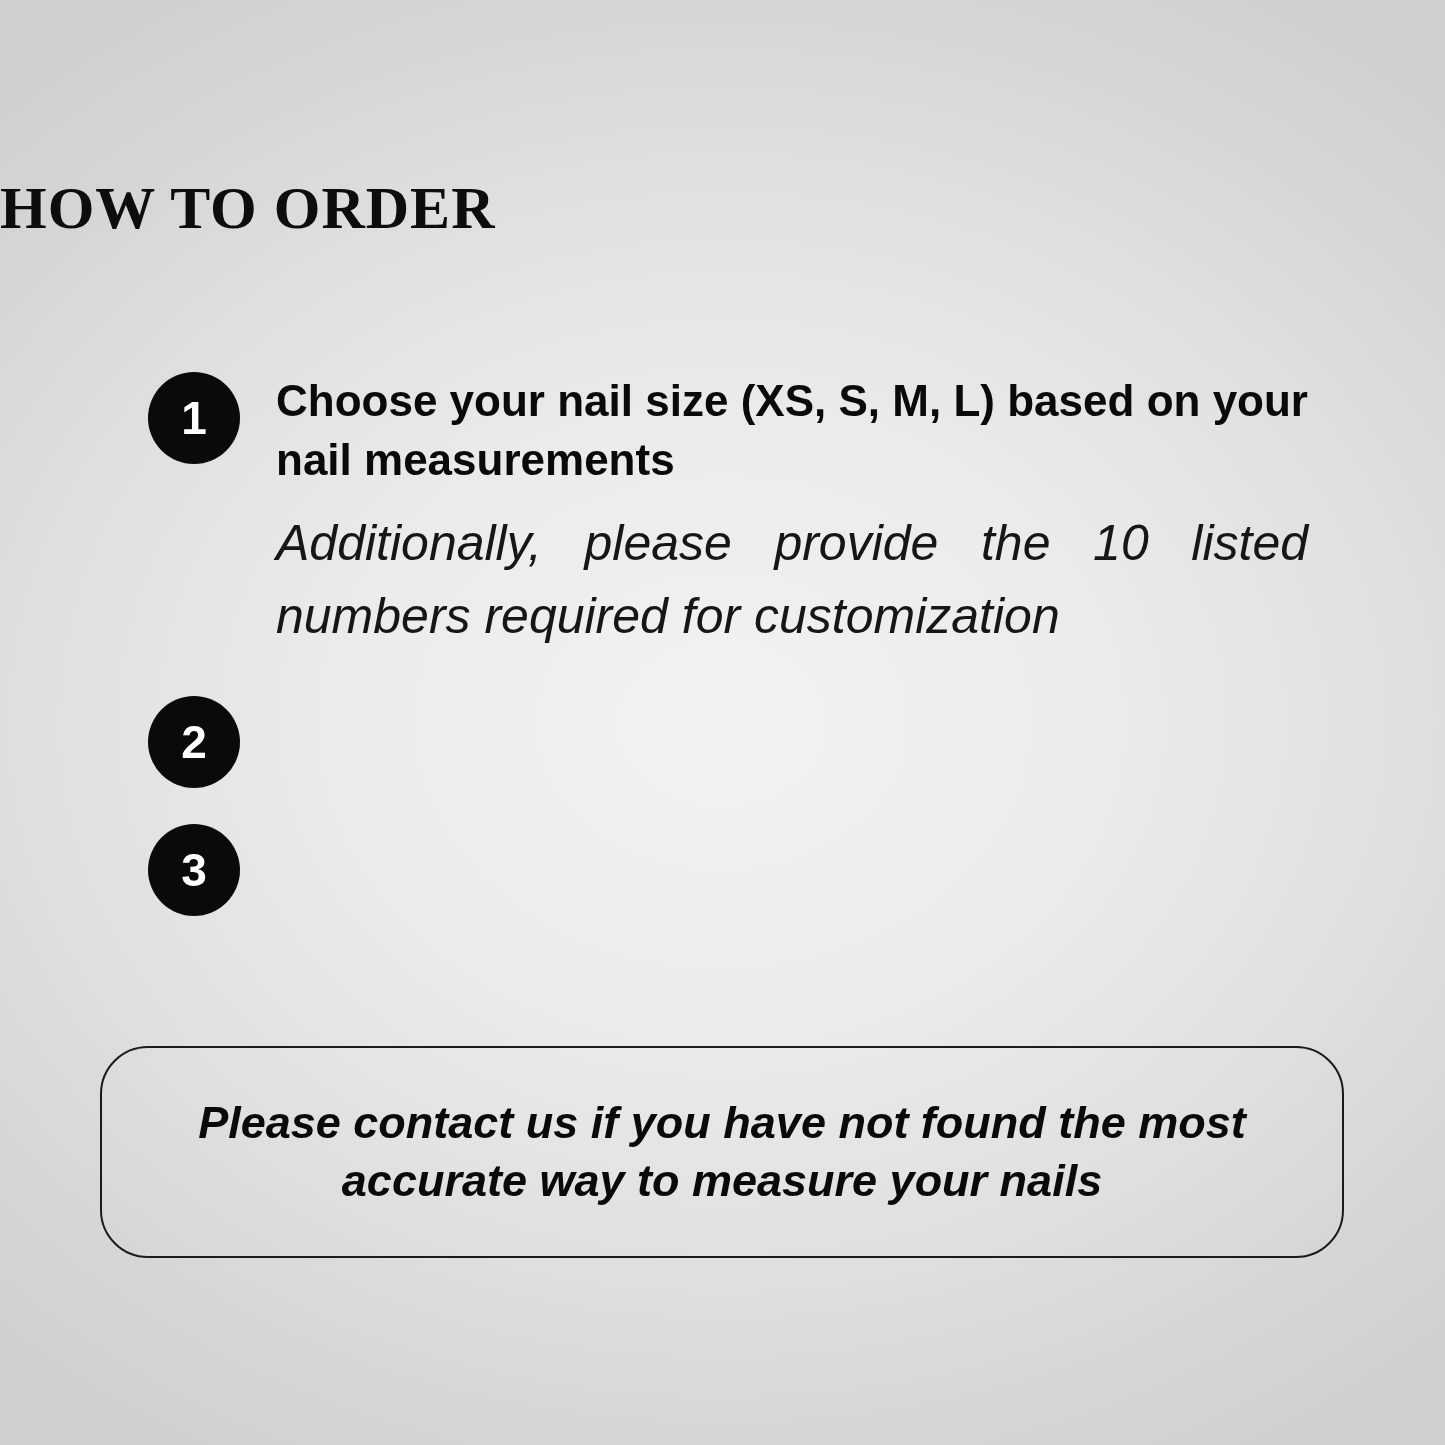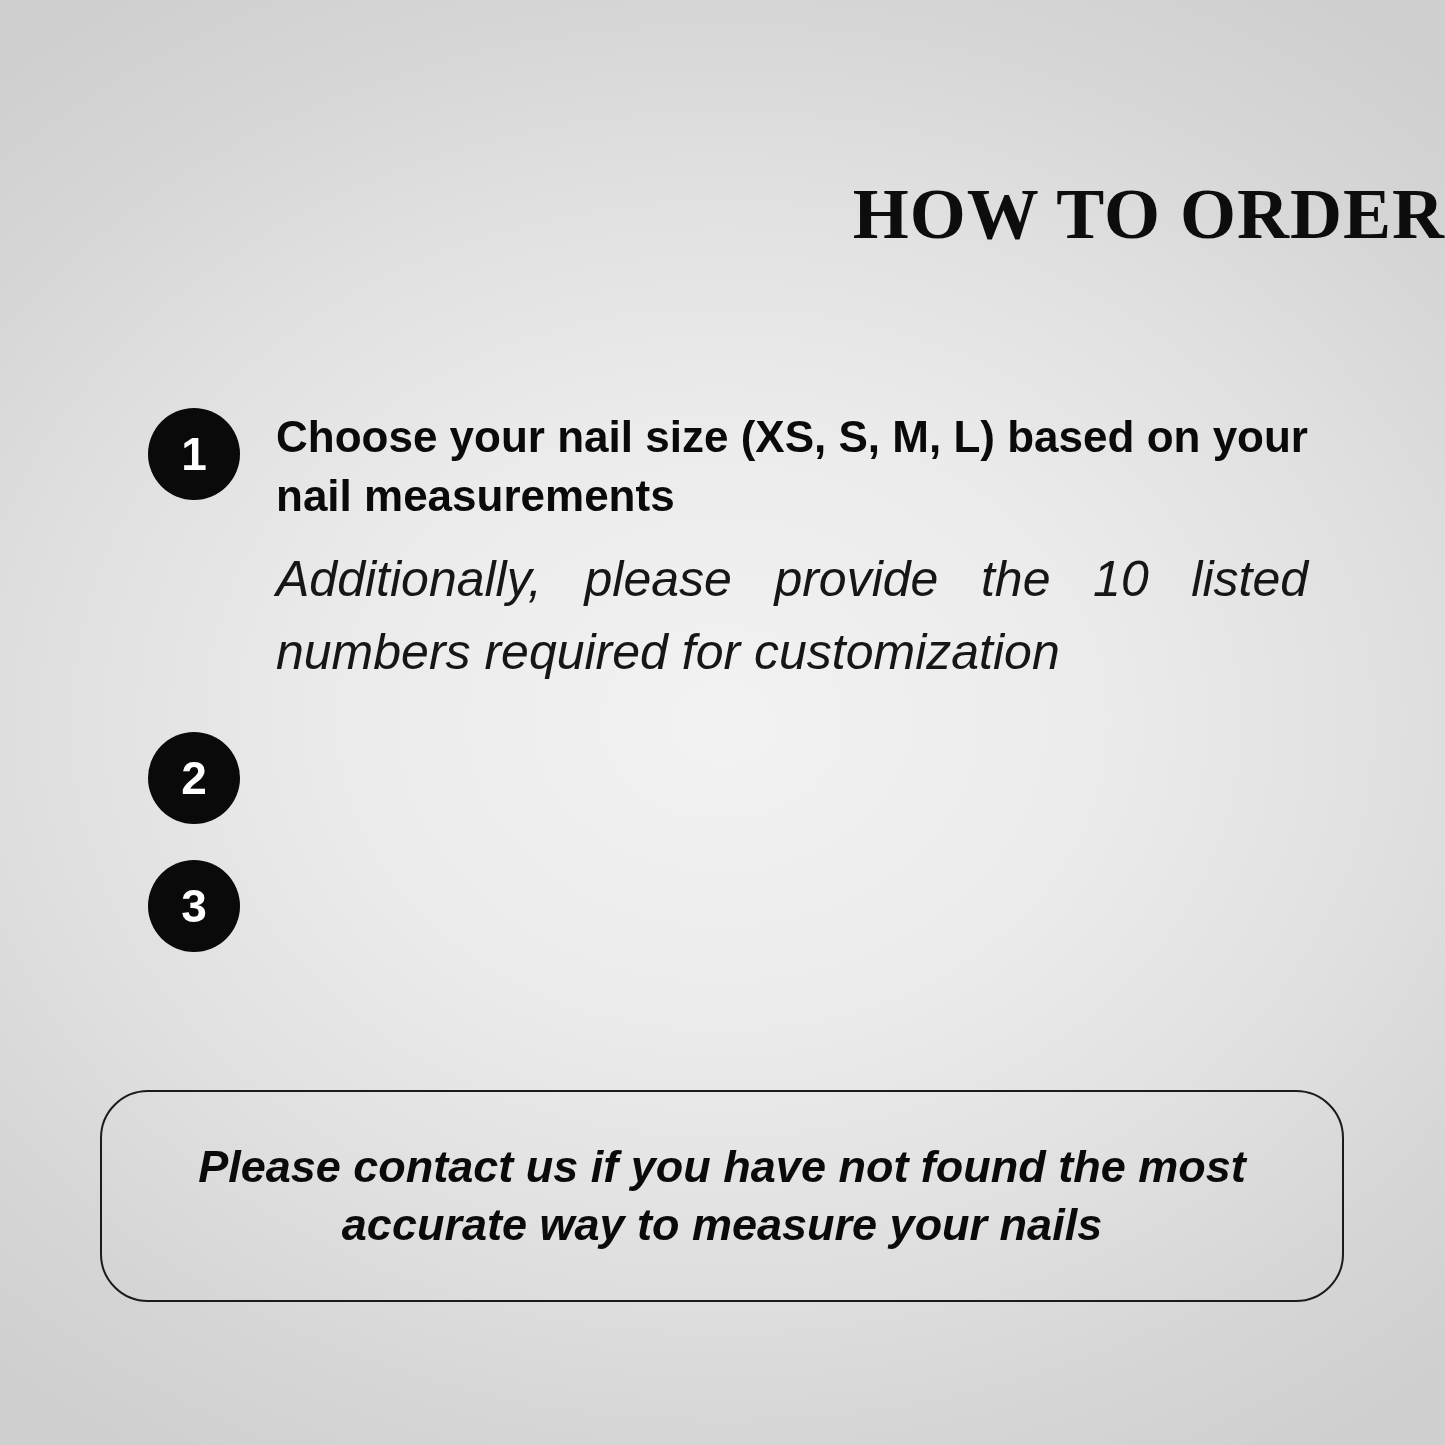--- a/index.html
+++ b/index.html
@@ -21,24 +21,24 @@
     box-sizing: border-box;
     background:
       radial-gradient(ellipse 75% 60% at 50% 50%, #f2f2f2 0%, #ebebeb 35%, #e0e0e0 62%, #d6d6d6 82%, #cfcfcf 100%);
   }
 
   .title {
     position: absolute;
     top: 178px;
     left: 0;
     width: 100%;
-    text-align: right;
+    text-align: left;
     font-family: "Liberation Serif", serif;
     font-weight: bold;
-    font-size: 72px;
+    font-size: 60px;
     letter-spacing: 1px;
     color: #0d0d0d;
     line-height: 1;
   }
 
   .steps {
     position: absolute;
     top: 372px;
     left: 148px;
     width: 1160px;
@@ -63,21 +63,20 @@
     font-weight: bold;
     font-size: 46px;
     display: flex;
     align-items: center;
     justify-content: center;
     line-height: 1;
   }
 
   .step-body {
     margin-left: 128px;
-    margin-top: 36px;
   }
 
   .step-title {
     font-family: "Liberation Sans", sans-serif;
     font-weight: bold;
     font-size: 44px;
     line-height: 1.33;
     color: #0a0a0a;
     text-align: justify;
     text-align-last: left;
@@ -106,21 +105,20 @@
     top: 1046px;
     width: 1244px;
     height: 212px;
     box-sizing: border-box;
     border: 2px solid #1b1b1b;
     border-radius: 48px;
     display: flex;
     align-items: center;
     justify-content: center;
     padding: 0 44px;
-    margin-top: 44px;
   }
 
   .callout-text {
     font-family: "Liberation Sans", sans-serif;
     font-weight: bold;
     font-style: italic;
     font-size: 45px;
     line-height: 1.3;
     color: #0a0a0a;
     text-align: center;

